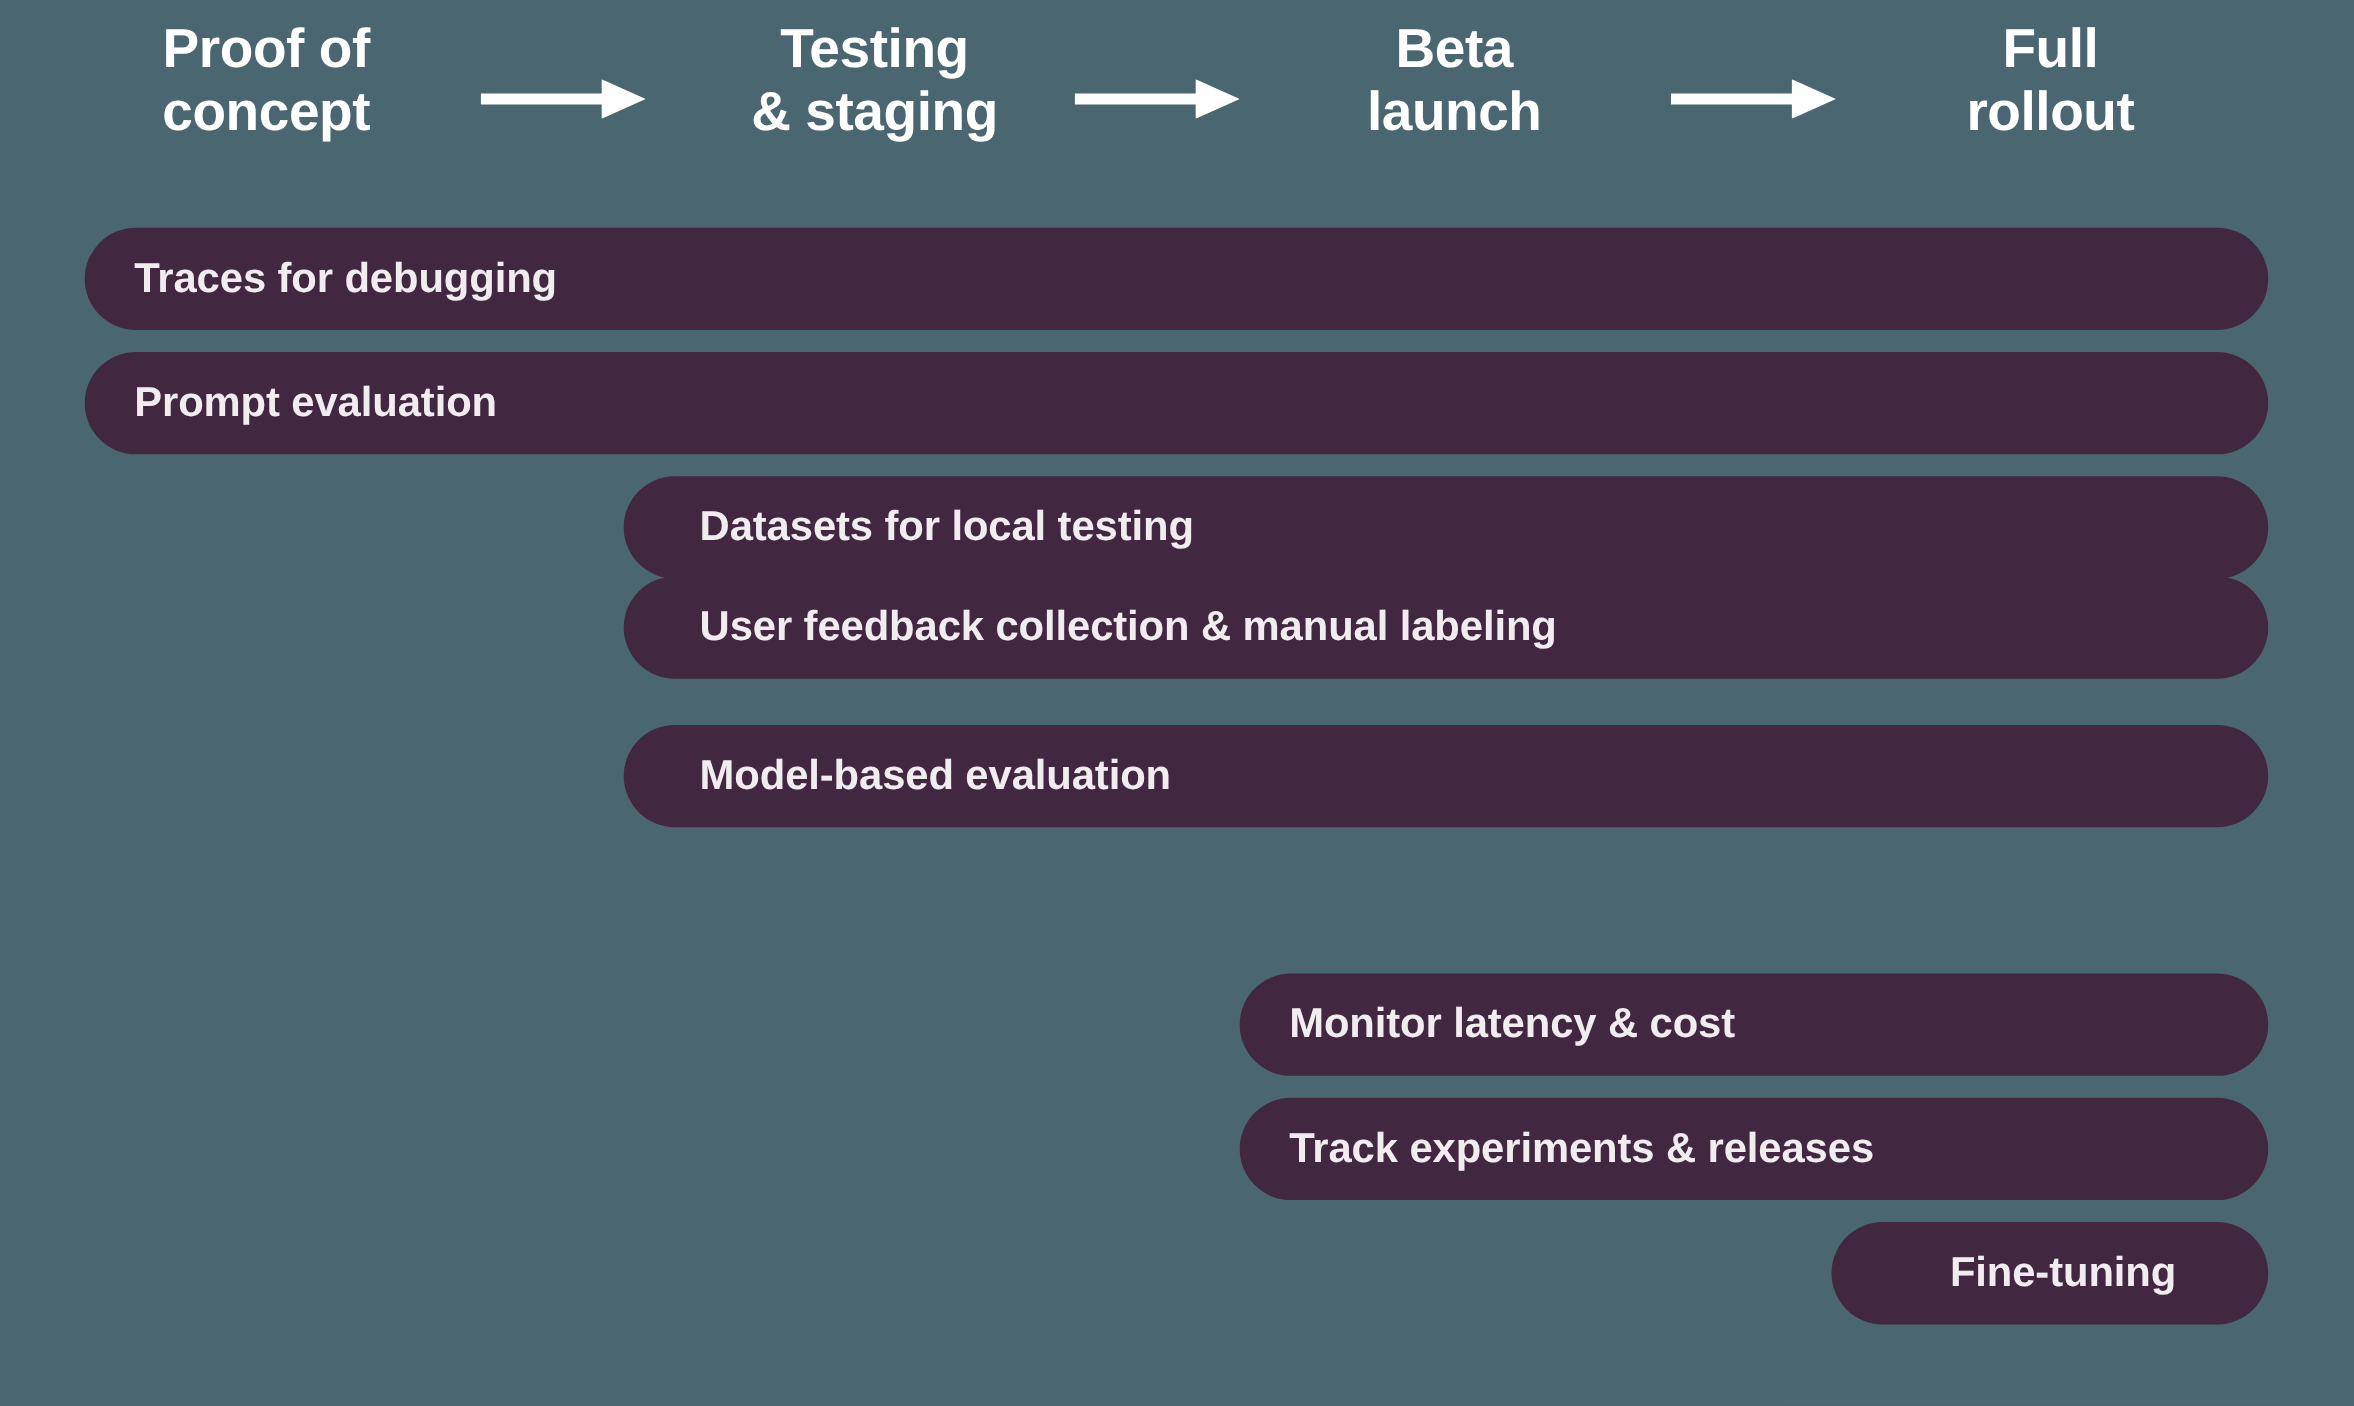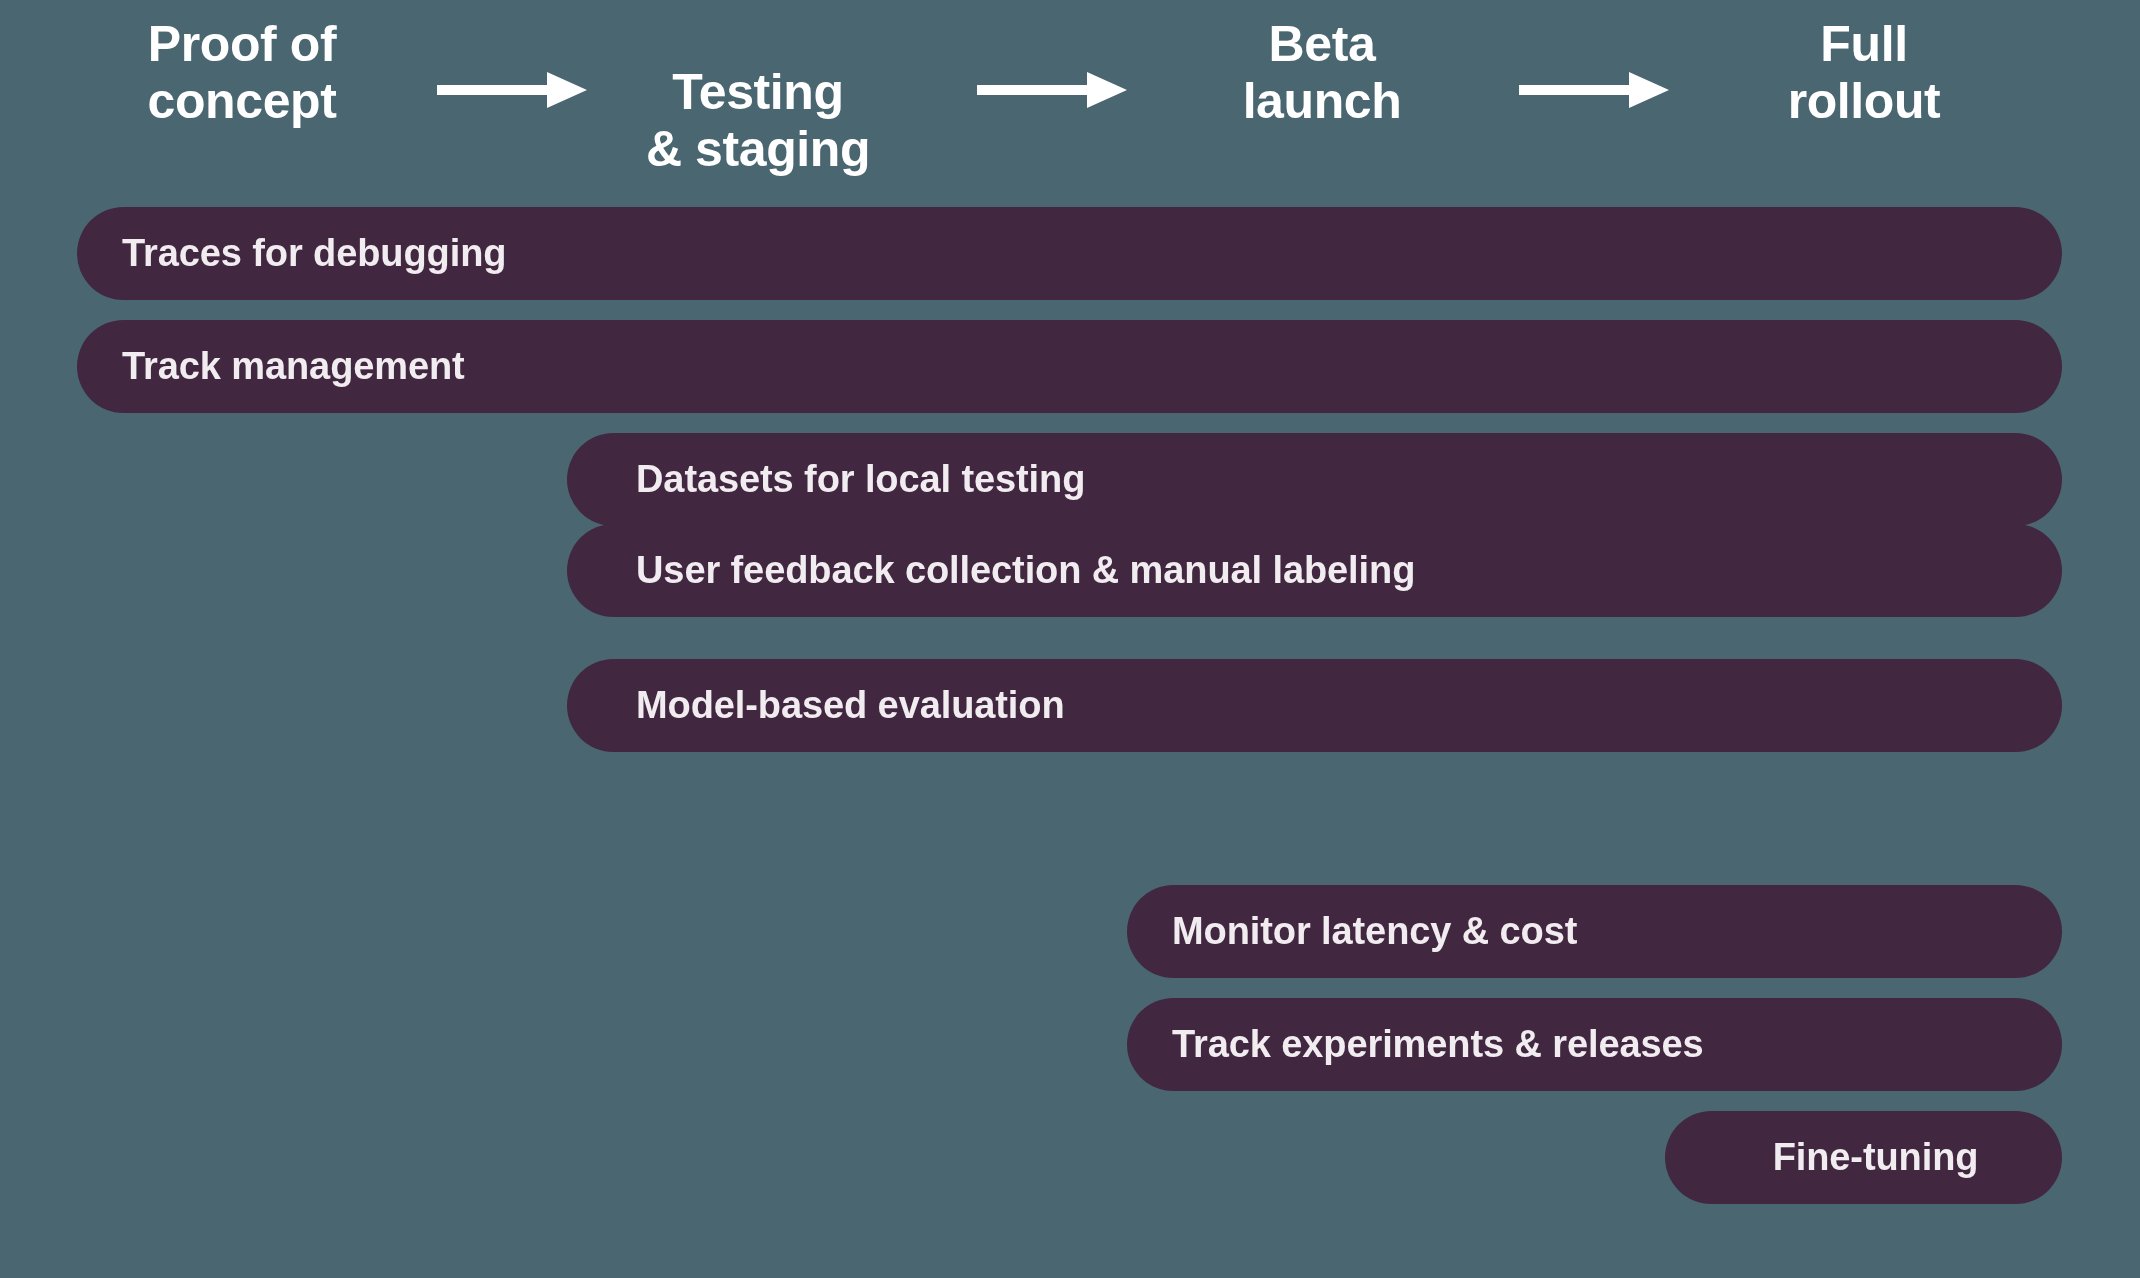--- a/index.html
+++ b/index.html
@@ -35,21 +35,21 @@
     width: 330px;
     text-align: center;
     color: #ffffff;
     font-size: 50px;
     font-weight: bold;
     line-height: 1.13;
     letter-spacing: -0.4px;
     white-space: pre-line;
   }
   .stage-label.s0 { left: 77px; }
-  .stage-label.s1 { left: 593px; margin-top: 48px; }
+  .stage-label.s1 { left: 630px; }
   .stage-label.s2 { left: 1157px; }
   .stage-label.s3 { left: 1699px; }
 
   .stage-arrow {
     position: absolute;
     top: 72px;
     width: 150px;
     height: 36px;
   }
   .stage-arrow.a0 { left: 437px; }
@@ -134,21 +134,21 @@
 
     <div class="stage-label s3">Full
 rollout</div>
   </div>
 
   <div class="pill g0 r0">
     <span class="pill-label">Traces for debugging</span>
   </div>
 
   <div class="pill g0 r1">
-    <span class="pill-label">Track management</span>
+    <span class="pill-label">Prompt evaluation</span>
   </div>
 
   <div class="pill g1 r2">
     <span class="pill-label">Datasets for local testing</span>
   </div>
 
   <div class="pill g1 r3">
     <span class="pill-label">User feedback collection &amp; manual labeling</span>
   </div>
 

